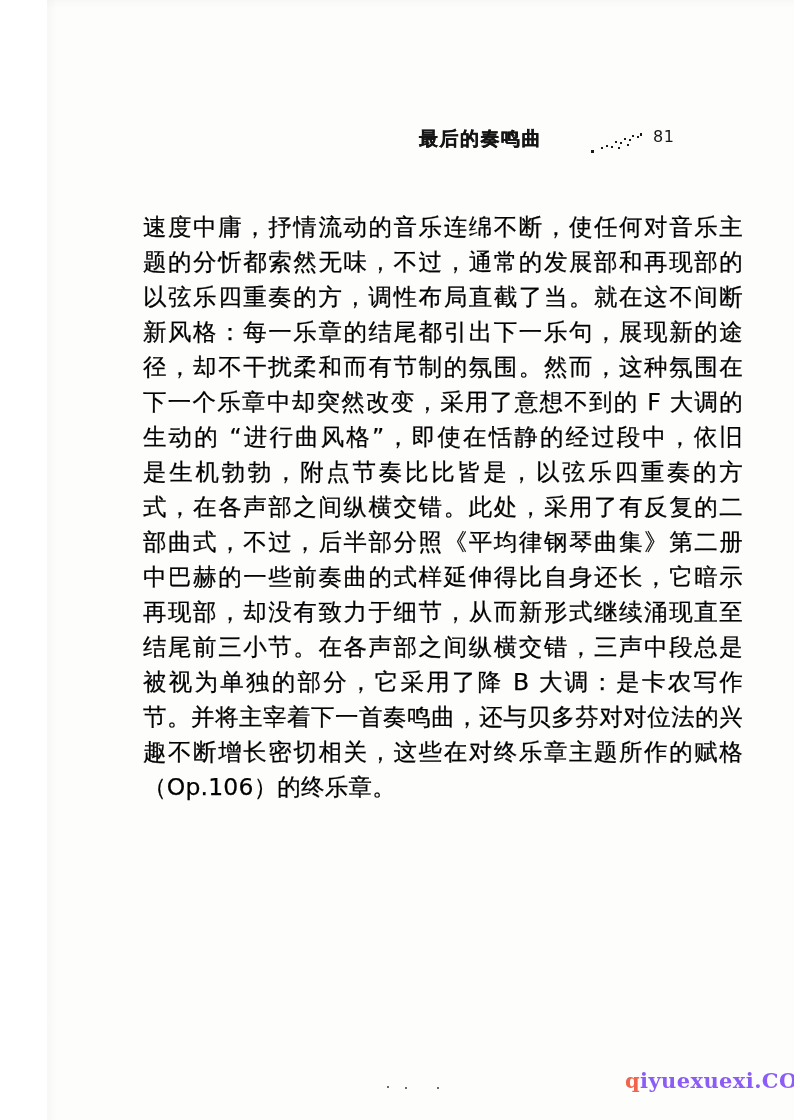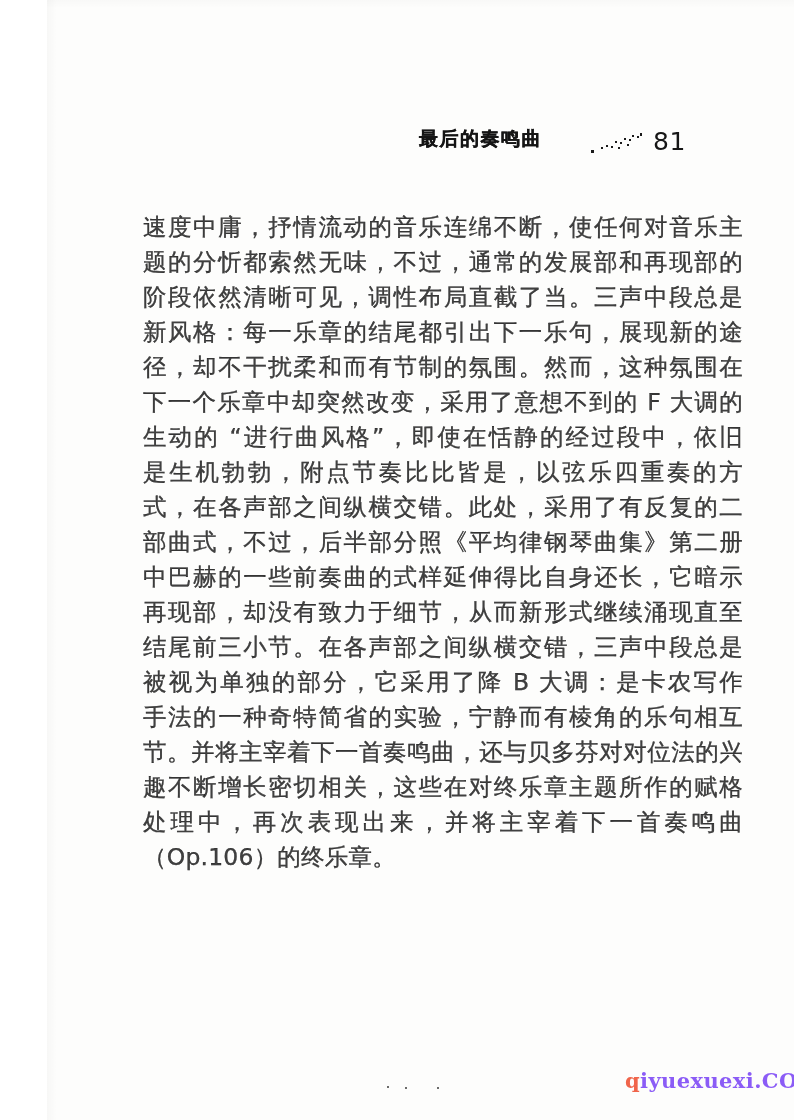--- a/index.html
+++ b/index.html
@@ -55,39 +55,39 @@
     top: 2px;
     width: 70px;
     height: 30px;
   }
 
   .page-number {
     position: absolute;
     left: 606px;
     top: 1px;
     font-family: "DejaVu Sans", sans-serif;
-    font-size: 25px;
+    font-size: 16px;
     font-weight: 400;
     color: #161616;
     letter-spacing: 0.5px;
   }
 
   
   .body-block {
     position: absolute;
     left: 96px;
     top: 210px;
     width: 600px;
   }
 
   .body-line {
     font-family: "DejaVu Sans", sans-serif;
     font-size: 23.5px;
     line-height: 35px;
-    color: #404040;
+    color: #000000;
     letter-spacing: 0.2px;
     white-space: pre;
     text-align: justify;
     -webkit-text-stroke: 0.25px #101010;
   }
 
   .body-line.justified {
     text-align: justify;
     text-align-last: justify;
   }
@@ -185,36 +185,34 @@
         </g>
       </svg>
     </div>
 
     <div class="page-number">81</div>
   </div>
 
   <div class="body-block">
     <div class="body-line justified">速度中庸，抒情流动的音乐连绵不断，使任何对音乐主</div>
     <div class="body-line justified">题的分忻都索然无味，不过，通常的发展部和再现部的</div>
-    <div class="body-line justified">阶段依然清晰可见，调性布局直截了当。三声中段总是</div>
+    <div class="body-line justified">以弦乐四重奏的方，调性布局直截了当。就在这不间断</div>
     <div class="body-line justified">新风格：每一乐章的结尾都引出下一乐句，展现新的途</div>
     <div class="body-line justified">径，却不干扰柔和而有节制的氛围。然而，这种氛围在</div>
     <div class="body-line justified">下一个乐章中却突然改变，采用了意想不到的 F 大调的</div>
     <div class="body-line justified">生动的 “进行曲风格”，即使在恬静的经过段中，依旧</div>
     <div class="body-line justified">是生机勃勃，附点节奏比比皆是，以弦乐四重奏的方</div>
     <div class="body-line justified">式，在各声部之间纵横交错。此处，采用了有反复的二</div>
     <div class="body-line justified">部曲式，不过，后半部分照《平均律钢琴曲集》第二册</div>
     <div class="body-line justified">中巴赫的一些前奏曲的式样延伸得比自身还长，它暗示</div>
     <div class="body-line justified">再现部，却没有致力于细节，从而新形式继续涌现直至</div>
     <div class="body-line justified">结尾前三小节。在各声部之间纵横交错，三声中段总是</div>
     <div class="body-line justified">被视为单独的部分，它采用了降 B 大调：是卡农写作</div>
-    <div class="body-line justified">手法的一种奇特简省的实验，宁静而有棱角的乐句相互</div>
     <div class="body-line justified">节。并将主宰着下一首奏鸣曲，还与贝多芬对对位法的兴</div>
     <div class="body-line justified">趣不断增长密切相关，这些在对终乐章主题所作的赋格</div>
-    <div class="body-line justified">处理中，再次表现出来，并将主宰着下一首奏鸣曲</div>
     <div class="body-line last">（Op.106）的终乐章。</div>
   </div>
 
   <div class="scan-dots">
     <span class="scan-dot" style="left:10px; top:4px;"></span>
     <span class="scan-dot" style="left:28px; top:5px;"></span>
     <span class="scan-dot" style="left:60px; top:5px;"></span>
   </div>
 
   <div class="watermark">

